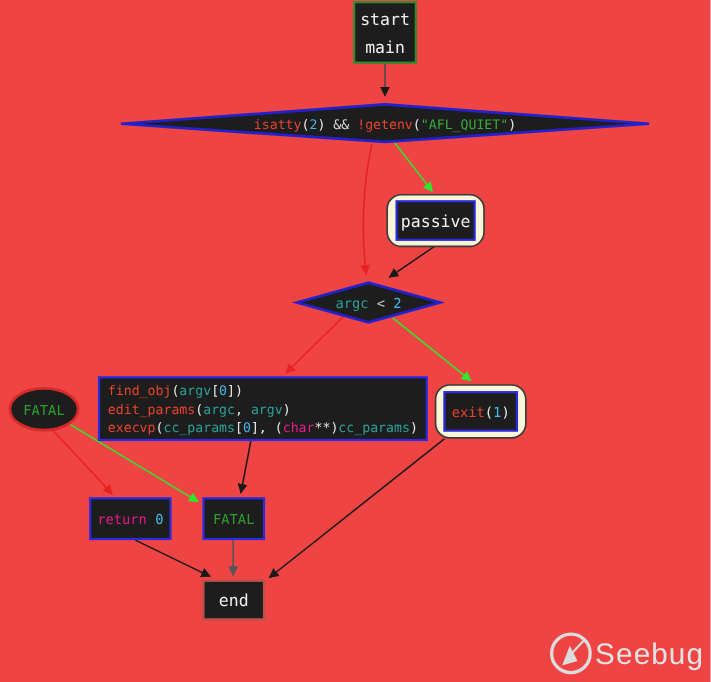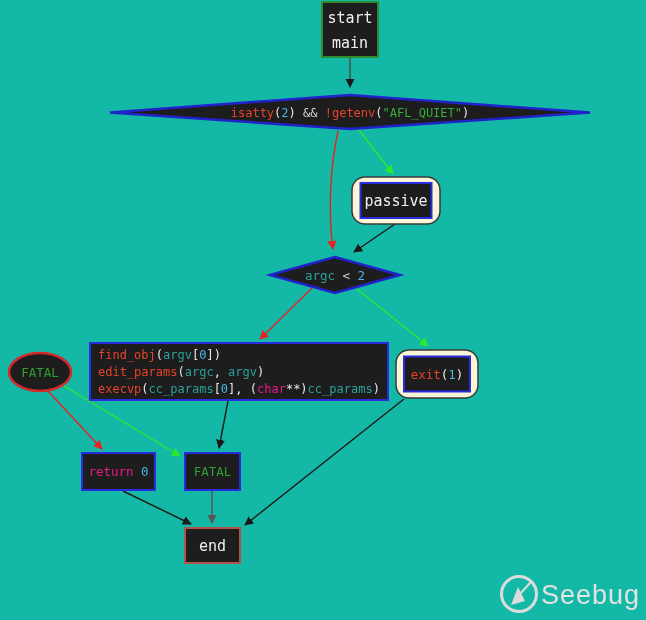--- a/index.html
+++ b/index.html
@@ -1,16 +1,16 @@
 <!DOCTYPE html>
 <html><head>
 <meta charset="utf-8">
 <style>
   html,body{margin:0;padding:0;background:#ffffff;}
-  .canvas{position:relative;width:646px;height:620px;background:#14b8a6;overflow:hidden;
+  .canvas{position:relative;width:646px;height:620px;background:#ef4444;overflow:hidden;
           font-family:"DejaVu Sans Mono",monospace;}
   svg{display:block;}
   
   .node-fill{fill:#1d1d1d;}
   .border-blue{stroke:#2a2ae0;stroke-width:2;}
   .border-blue-thick{stroke:#2222cc;stroke-width:2.5;}
   .border-green{stroke:#2e8b2e;stroke-width:2;}
   .border-red{stroke:#d42a2a;stroke-width:2.5;}
   .border-endred{stroke:#b5524a;stroke-width:2;}
   .callout{fill:#faf5d7;stroke:#3a3a3a;stroke-width:1.5;}

